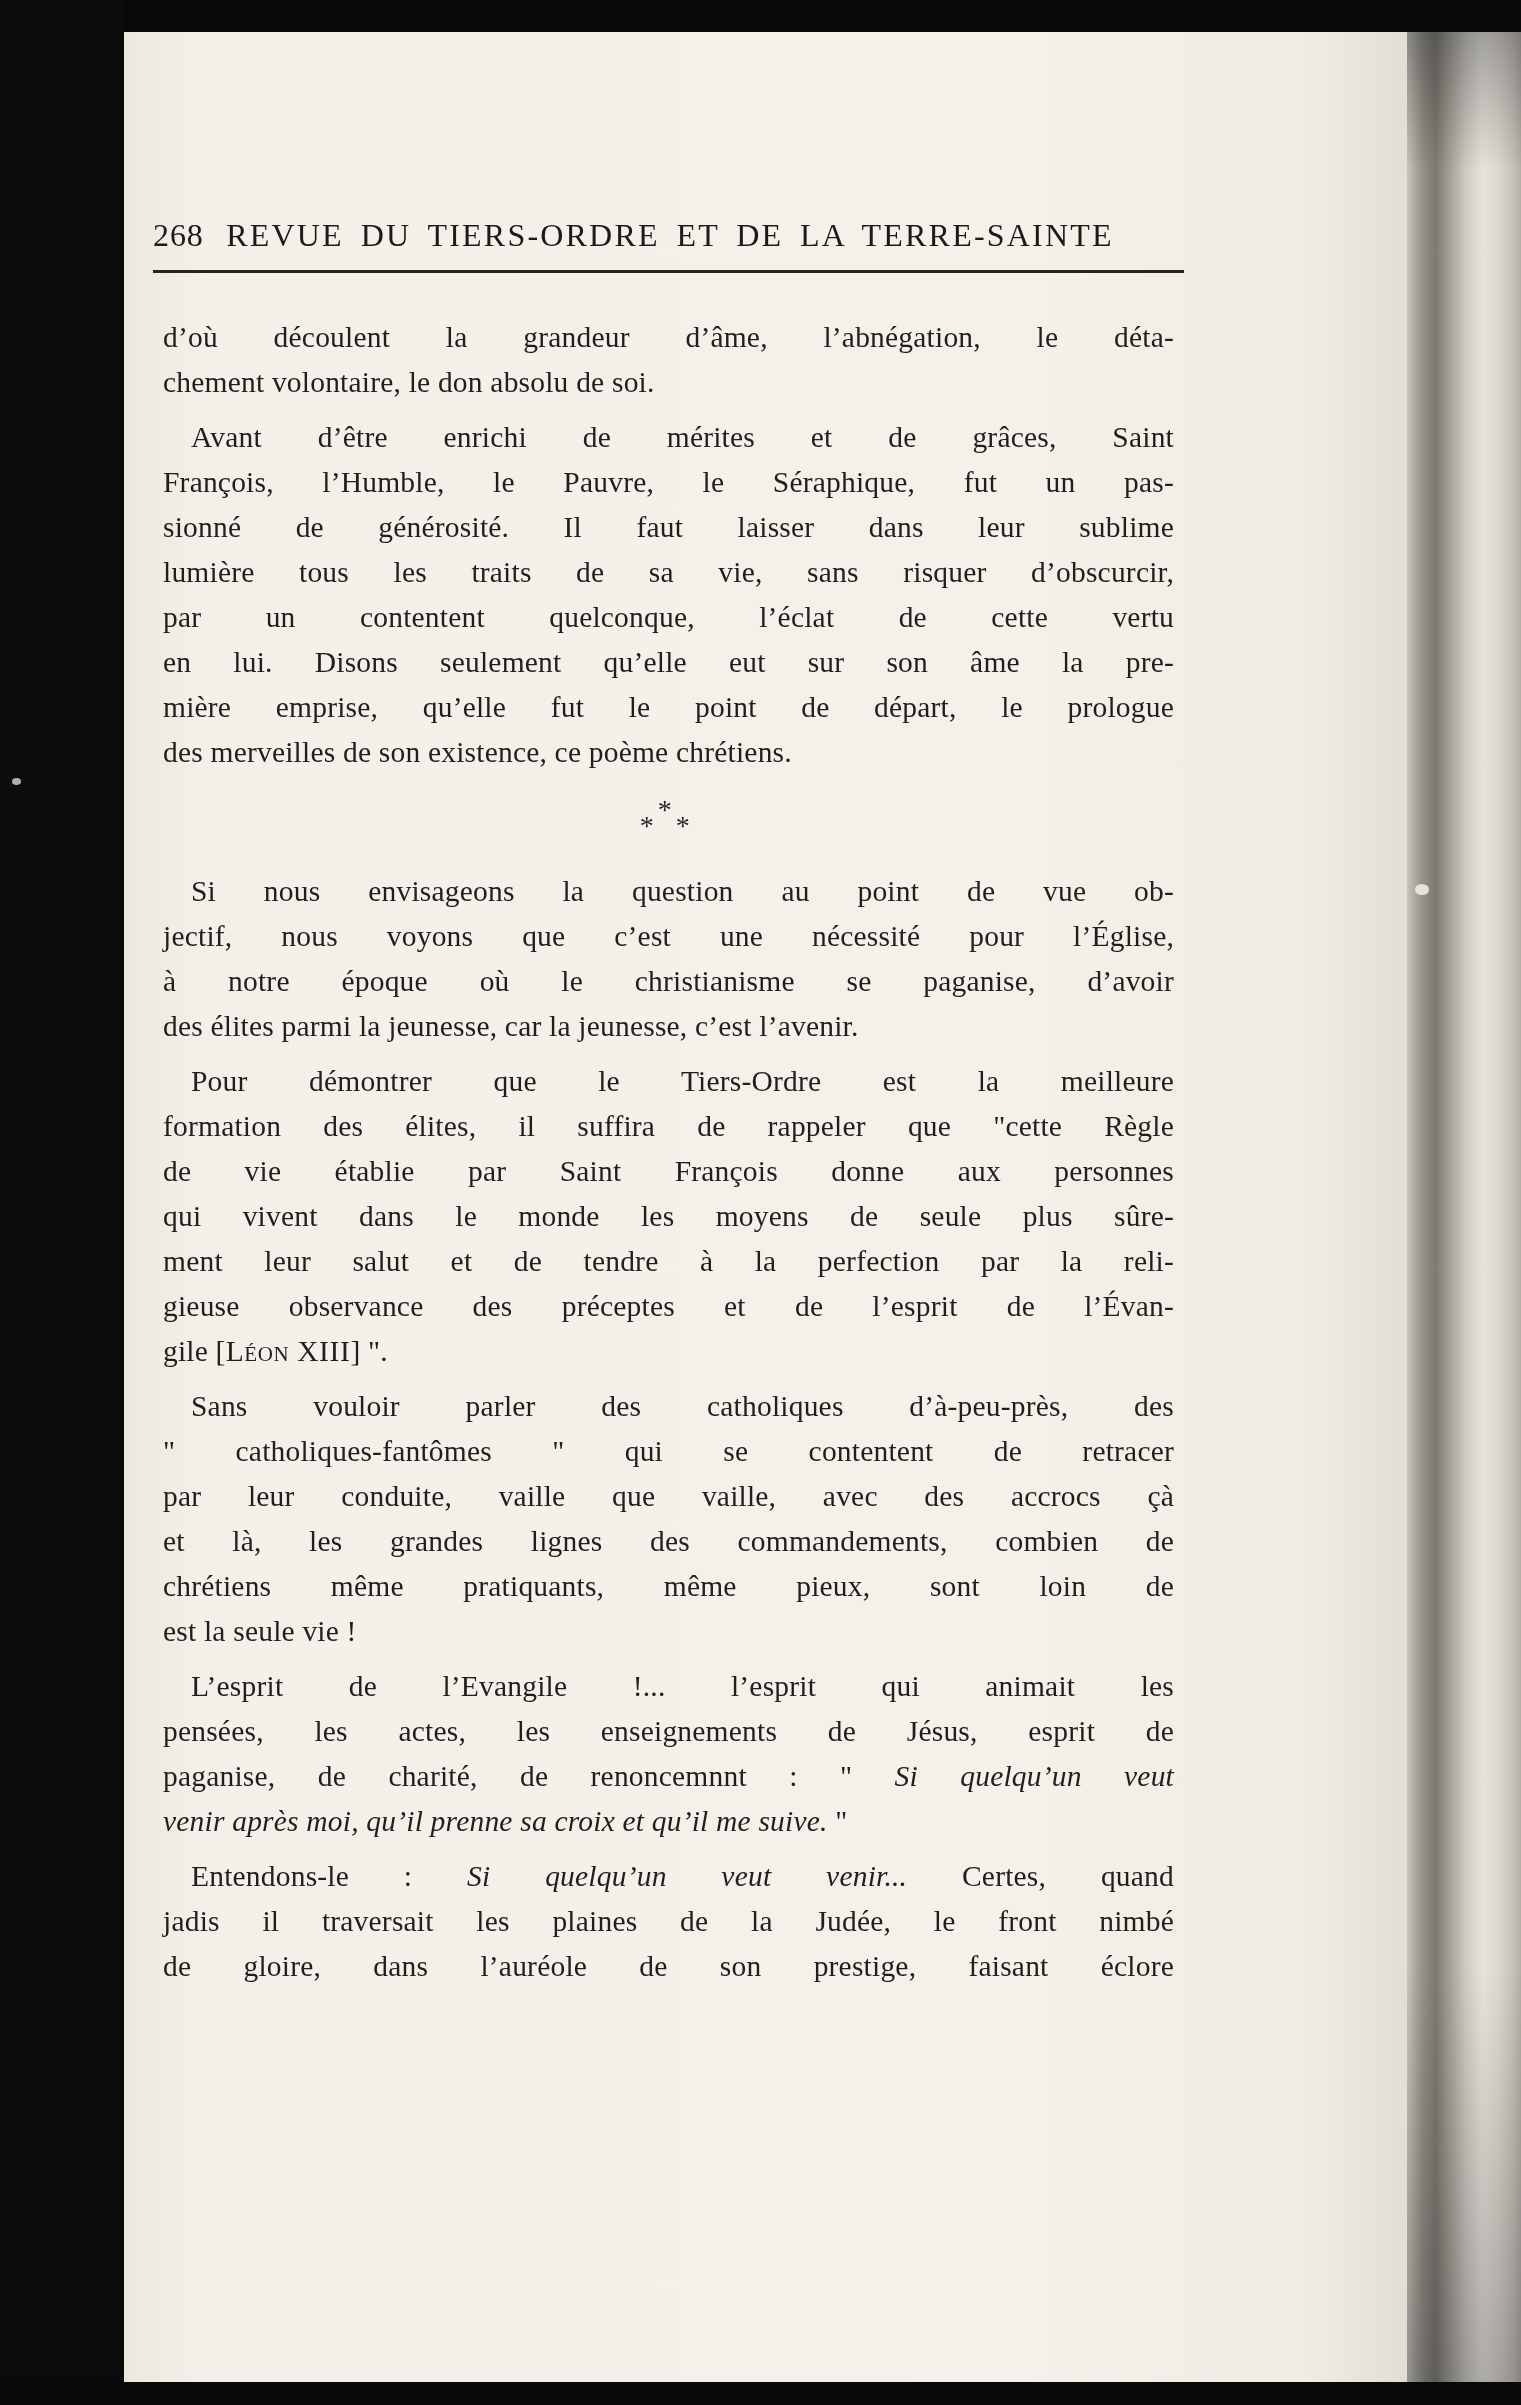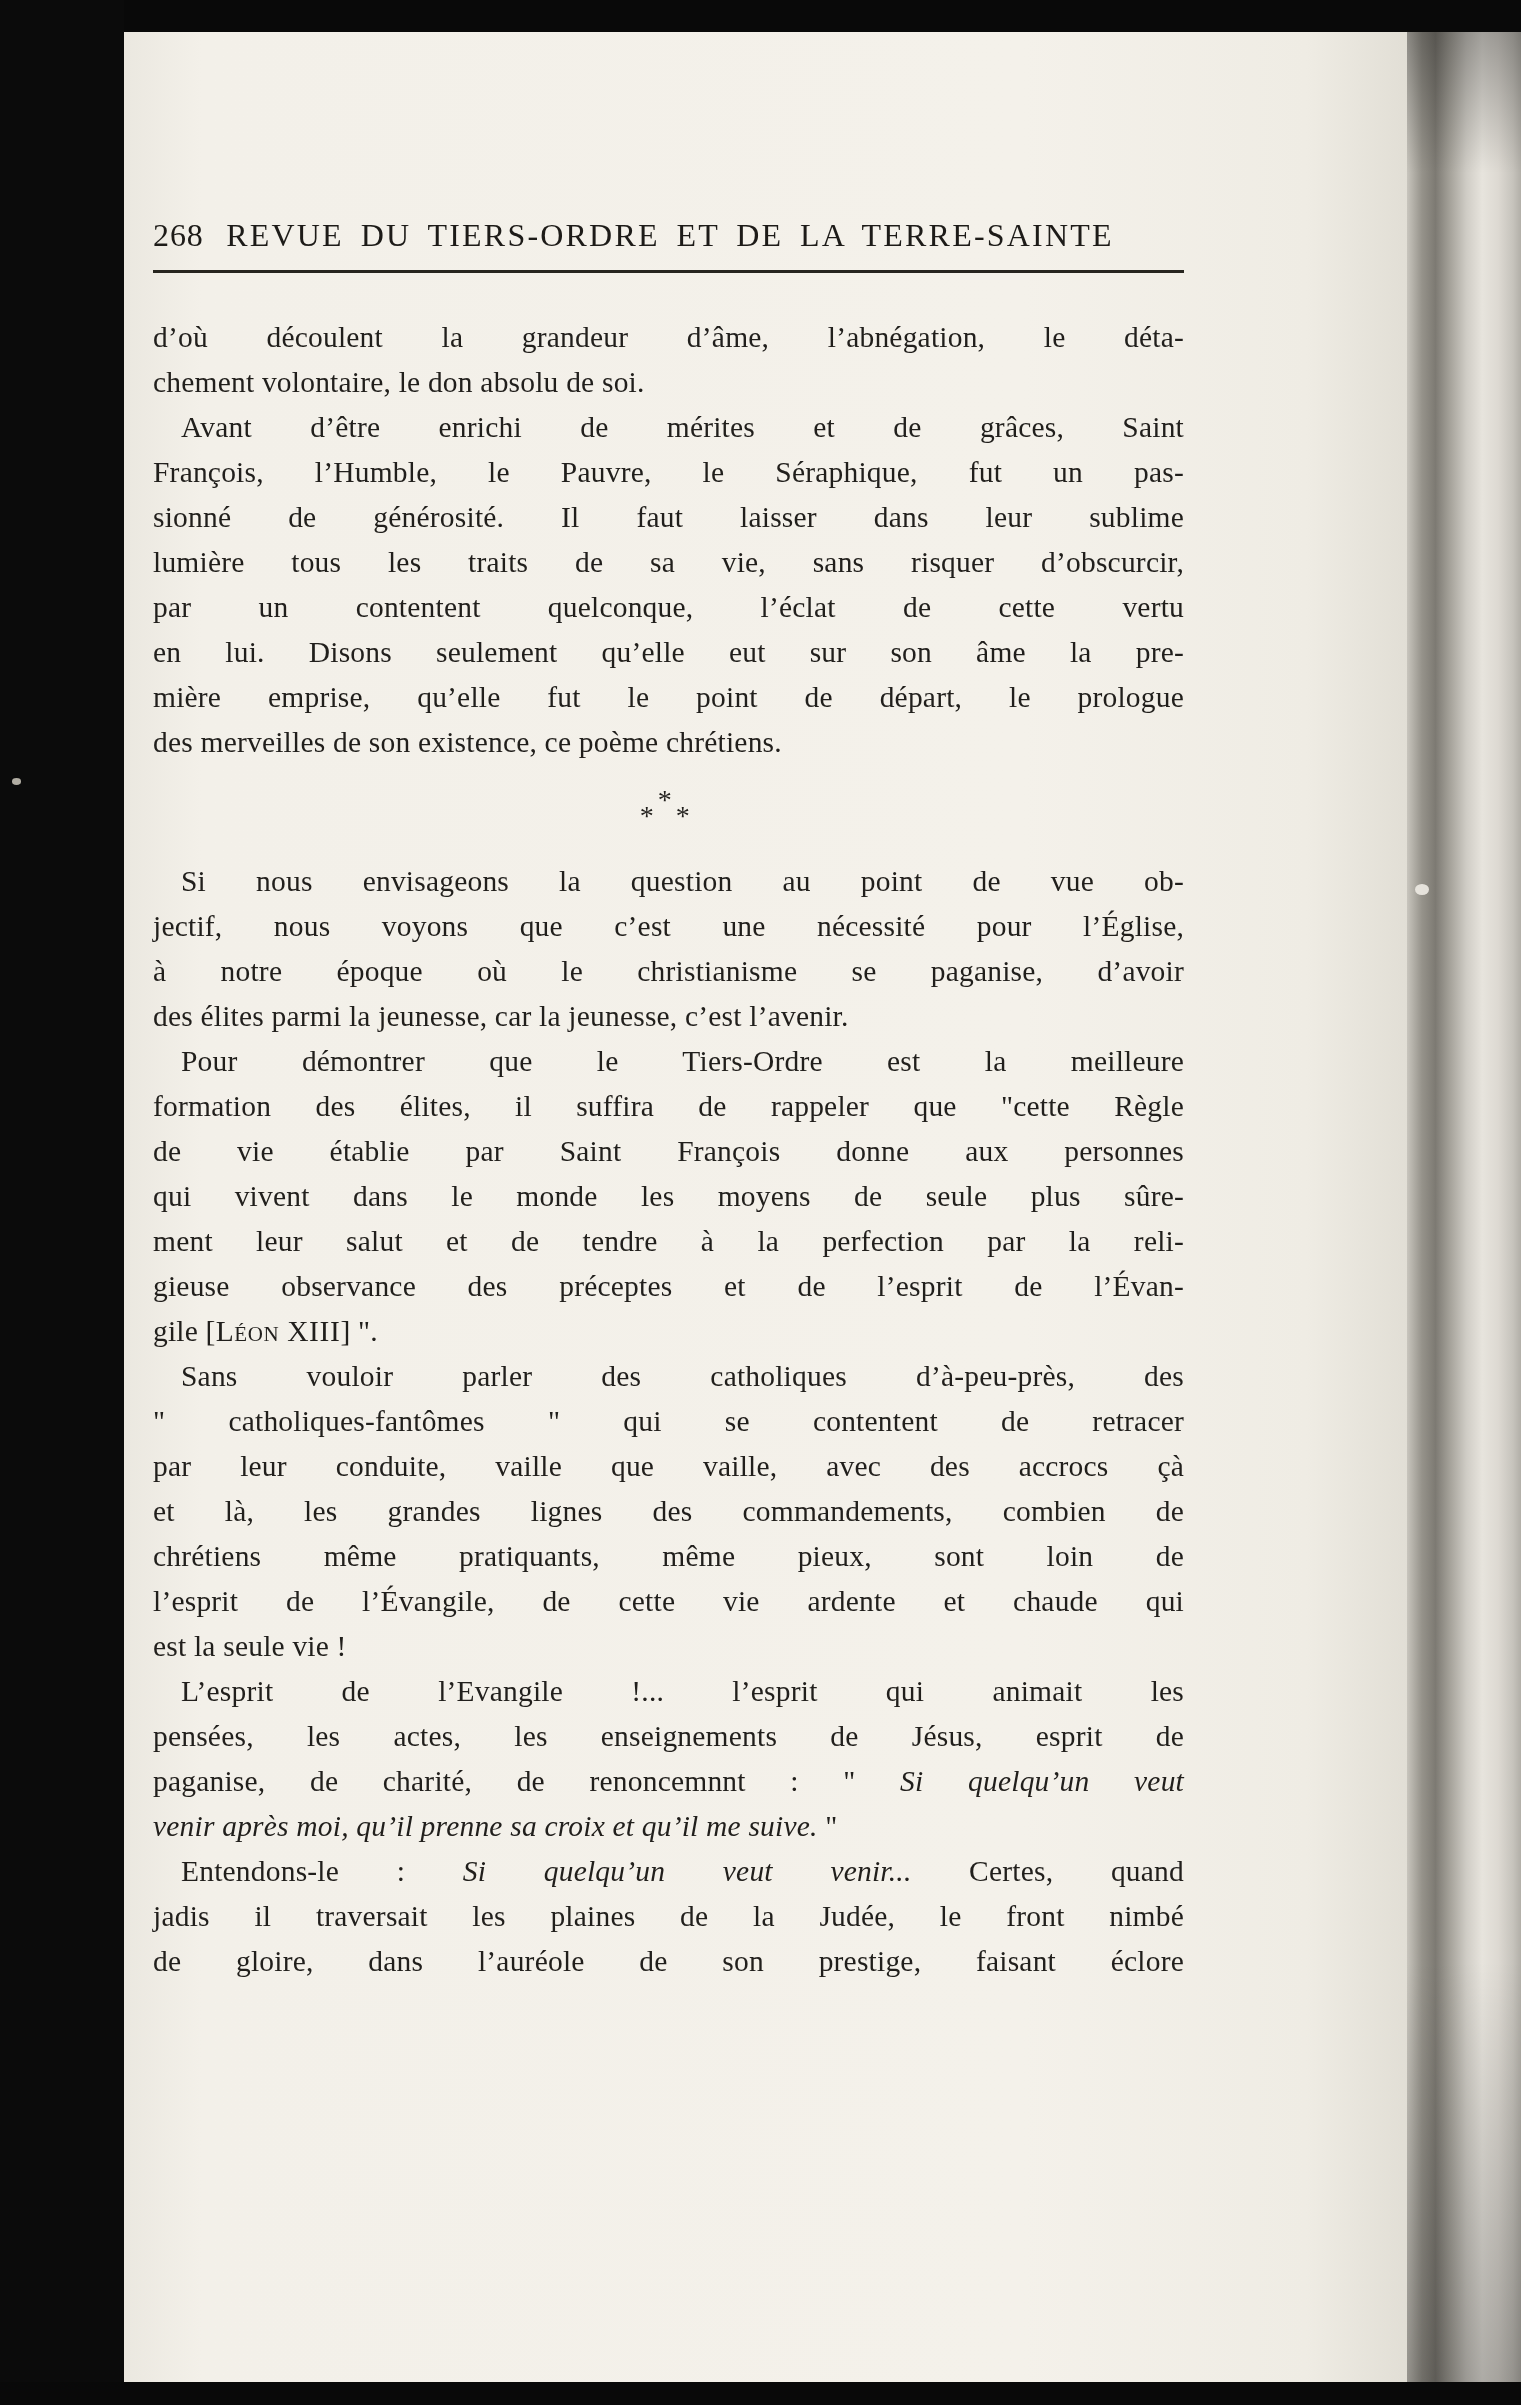--- a/index.html
+++ b/index.html
@@ -62,21 +62,21 @@
   .header .num   { letter-spacing: 0.9px; }
   .header .title { letter-spacing: 2.2px; word-spacing: 6.6px; }
   .rule { height: 2.8px; background: #27251f; margin-top: 16px; }
 
   .body-text {
     margin-top: 42px;
     font-size: 29.5px;
     line-height: 45px;
     letter-spacing: 0.2px;
   }
-  .para { margin: 0; }
+  .para { margin: 10px; }
   .line { text-align: justify; text-align-last: justify; text-justify: inter-word; }
   .line.last { text-align-last: left; }
   .para.indent .line:first-child { text-indent: 28px; }
   .it { font-style: italic; }
   .sc { font-variant: small-caps; letter-spacing: 0.6px; }
 
   .asterism {
     text-align: center;
     font-size: 28px;
     line-height: 26px;
@@ -137,21 +137,20 @@
           <div class="line"><span>ment leur salut et de tendre à la perfection par la reli-</span></div>
           <div class="line"><span>gieuse observance des préceptes et de l’esprit de l’Évan-</span></div>
           <div class="line last"><span>gile [</span><span class="sc">Léon XIII</span><span>] ".</span></div>
         </div>
         <div class="para indent">
           <div class="line"><span>Sans vouloir parler des catholiques d’à-peu-près, des</span></div>
           <div class="line"><span>" catholiques-fantômes " qui se contentent de retracer</span></div>
           <div class="line"><span>par leur conduite, vaille que vaille, avec des accrocs çà</span></div>
           <div class="line"><span>et là, les grandes lignes des commandements, combien de</span></div>
           <div class="line"><span>chrétiens même pratiquants, même pieux, sont loin de</span></div>
-          <div class="line"><span>l’esprit de l’Évangile, de cette vie ardente et chaude qui</span></div>
           <div class="line last"><span>est la seule vie !</span></div>
         </div>
         <div class="para indent">
           <div class="line"><span>L’esprit de l’Evangile !...  l’esprit qui animait les</span></div>
           <div class="line"><span>pensées, les actes, les enseignements de Jésus, esprit de</span></div>
           <div class="line"><span>paganise, de charité, de renoncemnnt : " </span><span class="it">Si quelqu’un veut</span></div>
           <div class="line last"><span class="it">venir après moi, qu’il prenne sa croix et qu’il me suive.</span><span> "</span></div>
         </div>
         <div class="para indent">
           <div class="line"><span>Entendons-le : </span><span class="it">Si quelqu’un veut venir...</span><span> Certes, quand</span></div>

